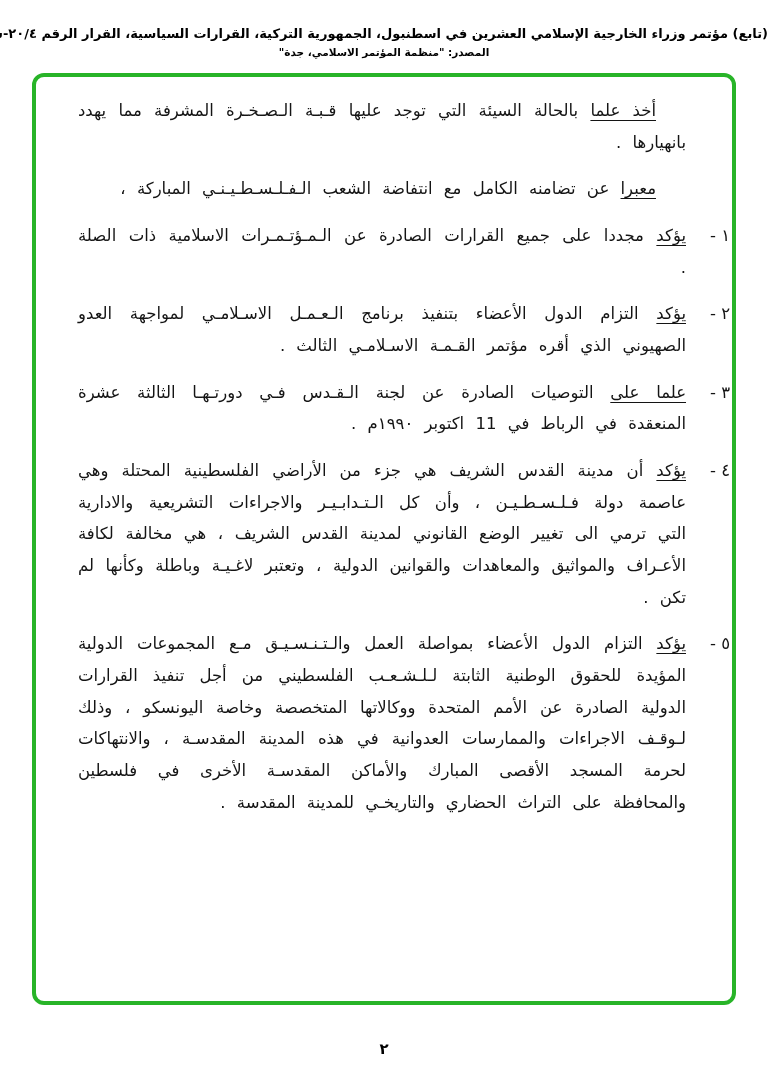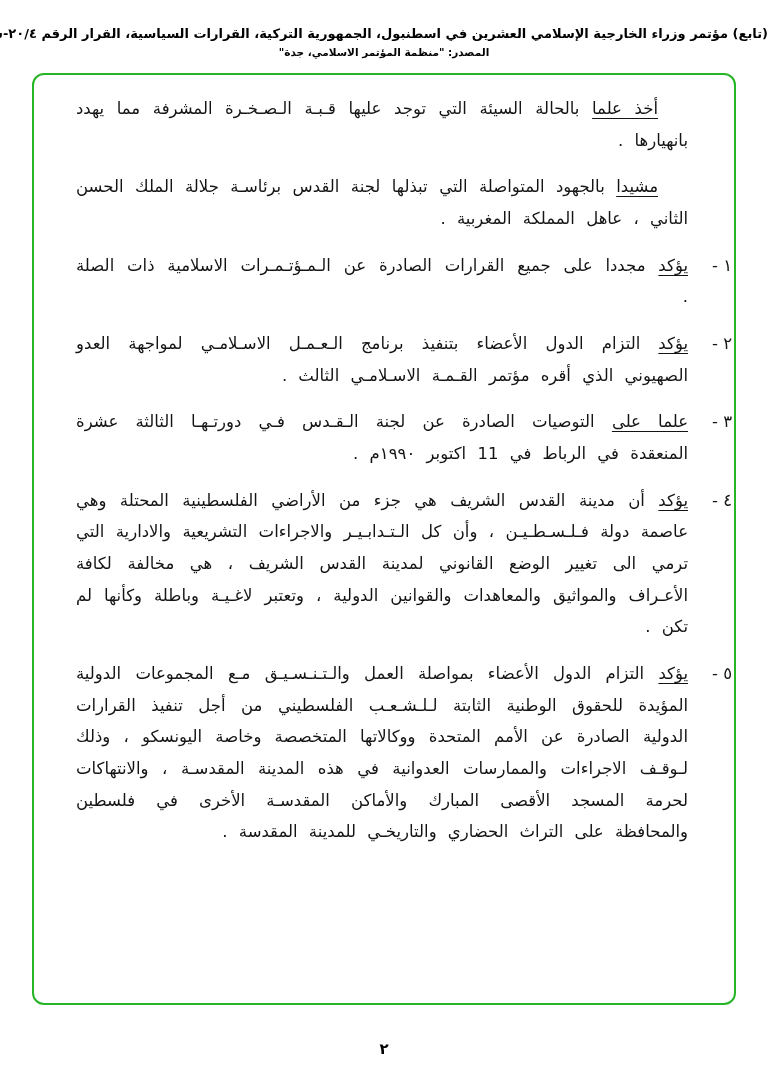--- a/index.html
+++ b/index.html
@@ -25,21 +25,21 @@
     margin-top:5px;
     text-align:center;
     font-weight:bold;
     font-size:10.5px;
     color:#000;
   }
   .frame {
     box-sizing:border-box;
     width:704px; height:932px;
     margin:15px auto 0 auto;
-    border:2px solid #6d28d9;
+    border:4px solid #6d28d9;
     border-radius:12px;
     padding:18px 46px 10px 42px;
     background:#ffffff;
   }
   .para {
     margin:0 0 15px 0;
     font-size:16.5px;
     line-height:1.92;
     color:#141414;
     text-align:justify;
@@ -81,22 +81,22 @@
 
 <div class="page">
 
   <div class="hdr">(تابع) مؤتمر وزراء الخارجية الإسلامي العشرين في اسطنبول، الجمهورية التركية، القرارات السياسية، القرار الرقم ٢٠/٤-س</div>
   <div class="src">المصدر: "منظمة المؤتمر الاسلامي، جدة"</div>
 
   <div class="frame" style="border-color: rgb(40, 180, 40);">
 
     <p class="para indent1"><span class="lead">أخذ علما</span> <span>بالحالة السيئة التي توجد عليها قـبـة الـصـخـرة المشرفة مما يهدد بانهيارها .</span></p>
 
+    <p class="para indent1"><span class="lead">معبرا</span> <span>عن تضامنه الكامل مع انتفاضة الشعب الـفـلـسـطـيـنـي المباركة ،</span></p>
 
-    <p class="para indent1"><span class="lead">مشيدا</span> <span>بالجهود المتواصلة التي تبذلها لجنة القدس برئاسـة جلالة الملك الحسن الثاني ، عاهل المملكة المغربية .</span></p>
 
     <div class="clause">
       <div class="num">١ -</div>
       <div class="txt">
         <p class="para"><span class="lead">يؤكد</span> <span>مجددا على جميع القرارات الصادرة عن الـمـؤتـمـرات الاسلامية ذات الصلة .</span></p>
       </div>
     </div>
 
     <div class="clause">
       <div class="num">٢ -</div>

